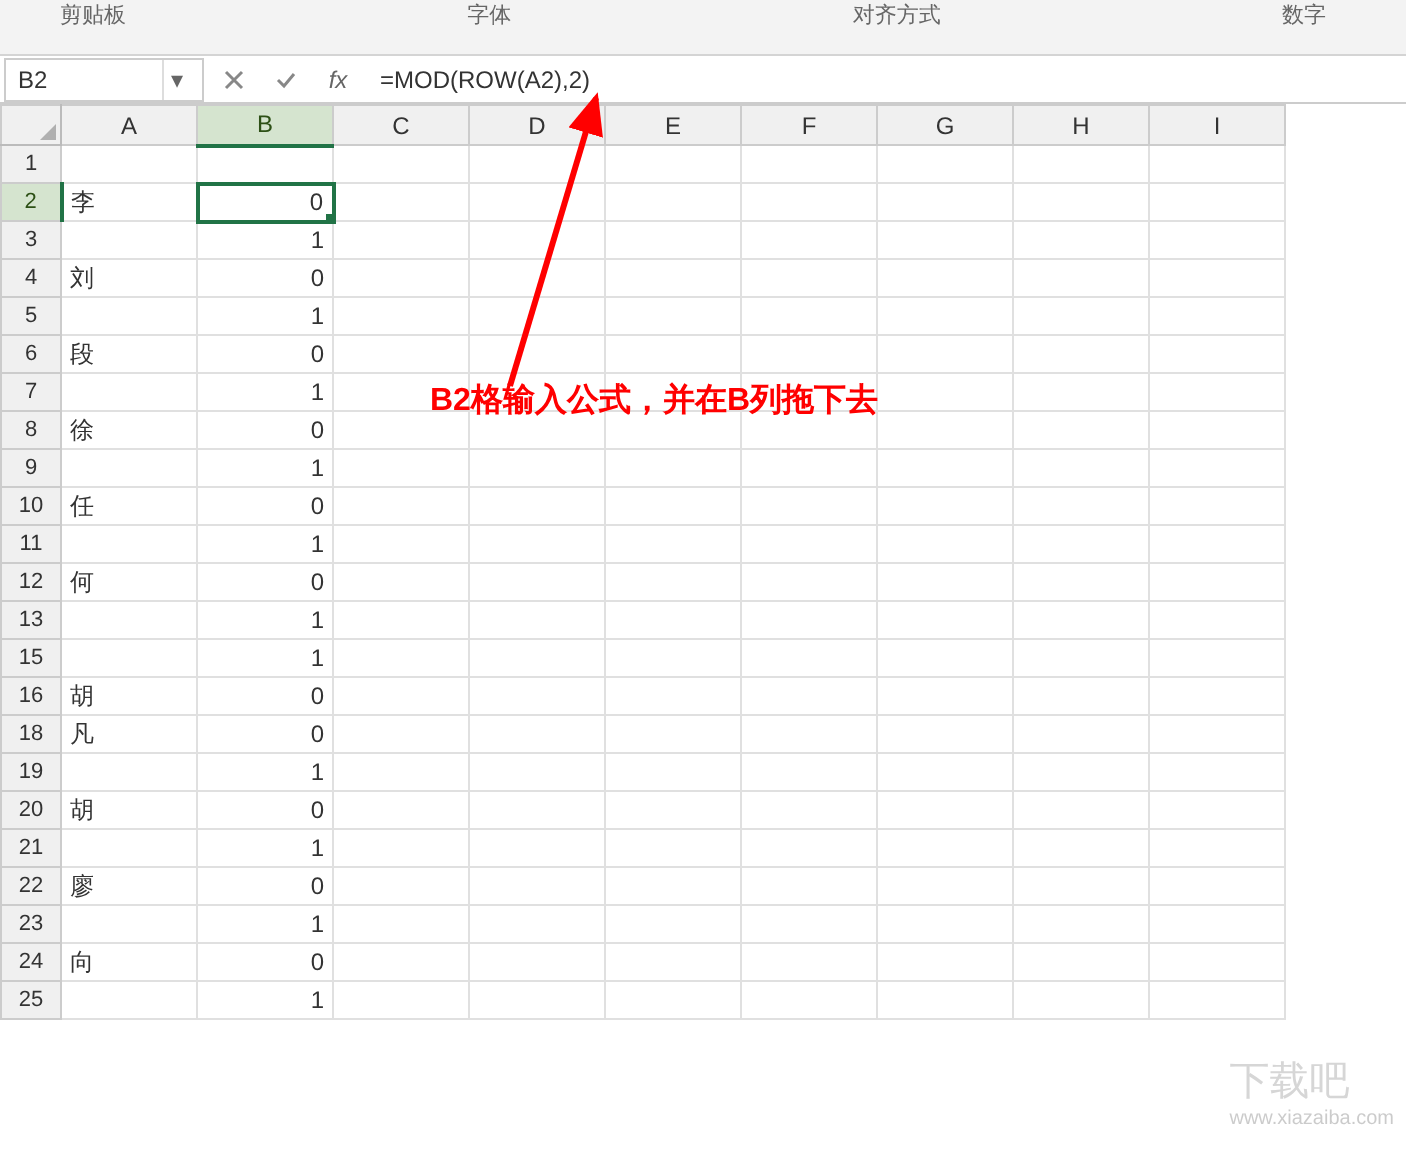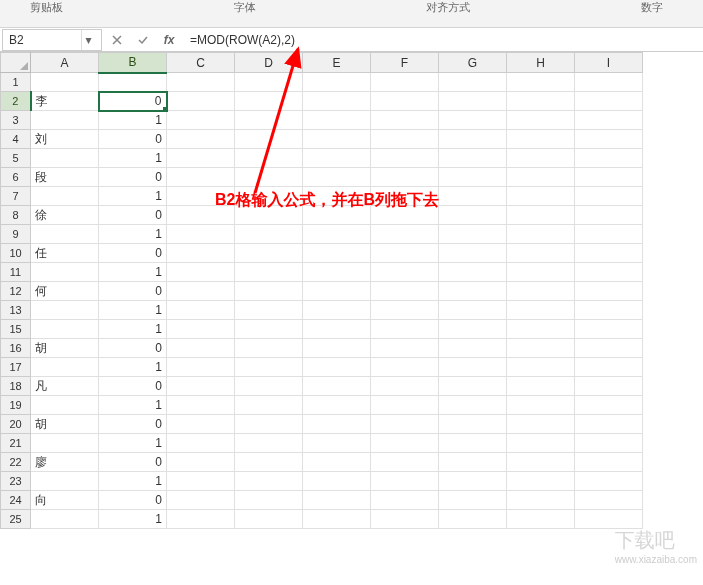--- a/index.html
+++ b/index.html
@@ -6,21 +6,21 @@
   body { font-family: "Microsoft YaHei", Arial, sans-serif; font-size: 12px; background: #fff; color: #333; width: 703px; height: 585px; overflow: hidden; position: relative; }
   
   .ribbon-tabs { display: flex; height: 28px; background: #f3f3f3; border-bottom: 1px solid #d4d4d4; }
   .ribbon-tab { flex: 0 0 auto; padding: 0 40px; font-size: 11px; color: #666; }
   .ribbon-tab:first-child { padding-left: 30px; }
   .ribbon-tabs .spacer { flex: 1; }
   
   .formula-bar { display: flex; align-items: center; height: 24px; background: #fff; border-bottom: 1px solid #ccc; }
   .name-box { width: 100px; height: 22px; border: 1px solid #ccc; margin: 0 2px; display: flex; align-items: center; padding: 0 6px; font-size: 12px; }
   .name-box-dd { width: 14px; text-align: center; color: #666; border-left: 1px solid #ddd; height: 100%; display: flex; align-items: center; justify-content: center; }
-  .fb-btn { width: 26px; height: 22px; display: flex; align-items: center; justify-content: center; color: #666; font-weight: bold; }
+  .fb-btn { width: 26px; height: 22px; display: flex; align-items: center; justify-content: center; color: #666; }
   .fb-btn svg { width: 12px; height: 12px; }
   .formula-input { flex: 1; padding: 0 8px; font-size: 12px; height: 22px; display: flex; align-items: center; }
   
   .sheet-wrap { position: relative; }
   .sheet { border-collapse: collapse; table-layout: fixed; }
   .corner { width: 30px; height: 20px; background: #f0f0f0; border: 1px solid #ccc; border-right: 1px solid #bbb; border-bottom: 1px solid #bbb; position: relative; }
   .corner::after { content: ""; position: absolute; right: 2px; bottom: 2px; width: 0; height: 0; border-style: solid; border-width: 0 0 8px 8px; border-color: transparent transparent #b0b0b0 transparent; }
   .col-h { background: #f0f0f0; border: 1px solid #ccc; text-align: center; font-weight: normal; font-size: 12px; color: #333; height: 20px; }
   .col-h.sel { background: #d5e4cf; color: #2d5016; border-bottom: 2px solid #217346; }
   .row-h { width: 30px; background: #f0f0f0; border: 1px solid #ccc; text-align: center; font-weight: normal; font-size: 11px; color: #333; }
@@ -262,32 +262,20 @@
           <td class="cell tr">0</td>
           <td class="cell"></td>
           <td class="cell"></td>
           <td class="cell"></td>
           <td class="cell"></td>
           <td class="cell"></td>
           <td class="cell"></td>
           <td class="cell"></td>
         </tr>
         <tr>
-          <th class="row-h">17</th>
-          <td class="cell tl"></td>
-          <td class="cell tr">1</td>
-          <td class="cell"></td>
-          <td class="cell"></td>
-          <td class="cell"></td>
-          <td class="cell"></td>
-          <td class="cell"></td>
-          <td class="cell"></td>
-          <td class="cell"></td>
-        </tr>
-        <tr>
           <th class="row-h">18</th>
           <td class="cell tl">凡</td>
           <td class="cell tr">0</td>
           <td class="cell"></td>
           <td class="cell"></td>
           <td class="cell"></td>
           <td class="cell"></td>
           <td class="cell"></td>
           <td class="cell"></td>
           <td class="cell"></td>

